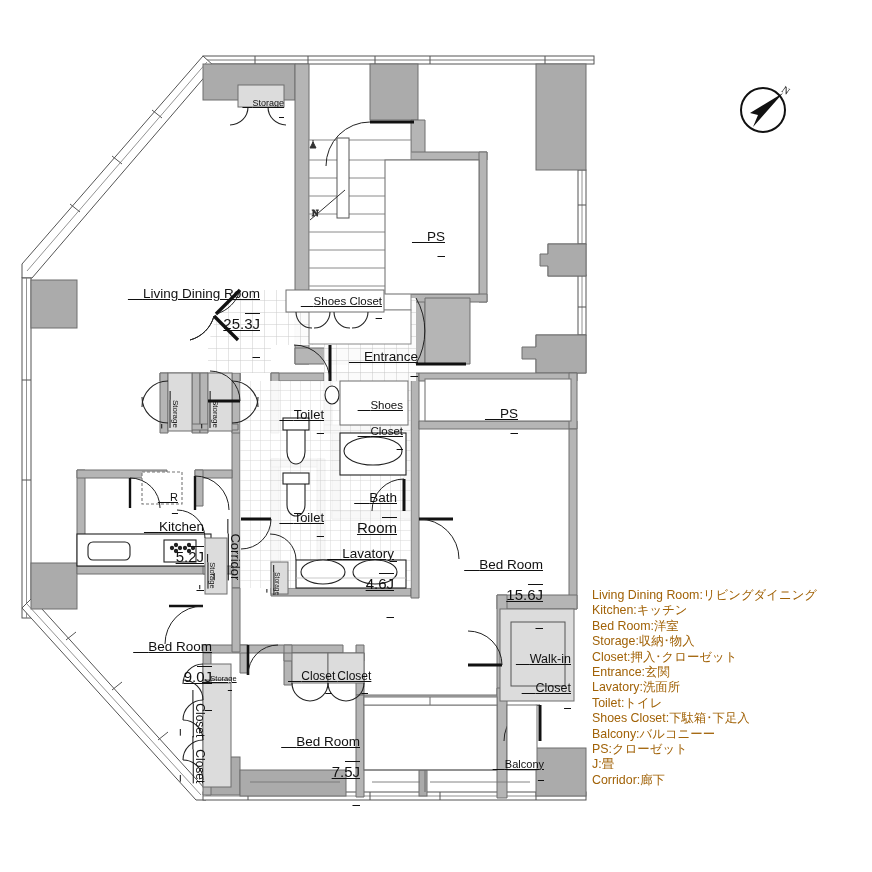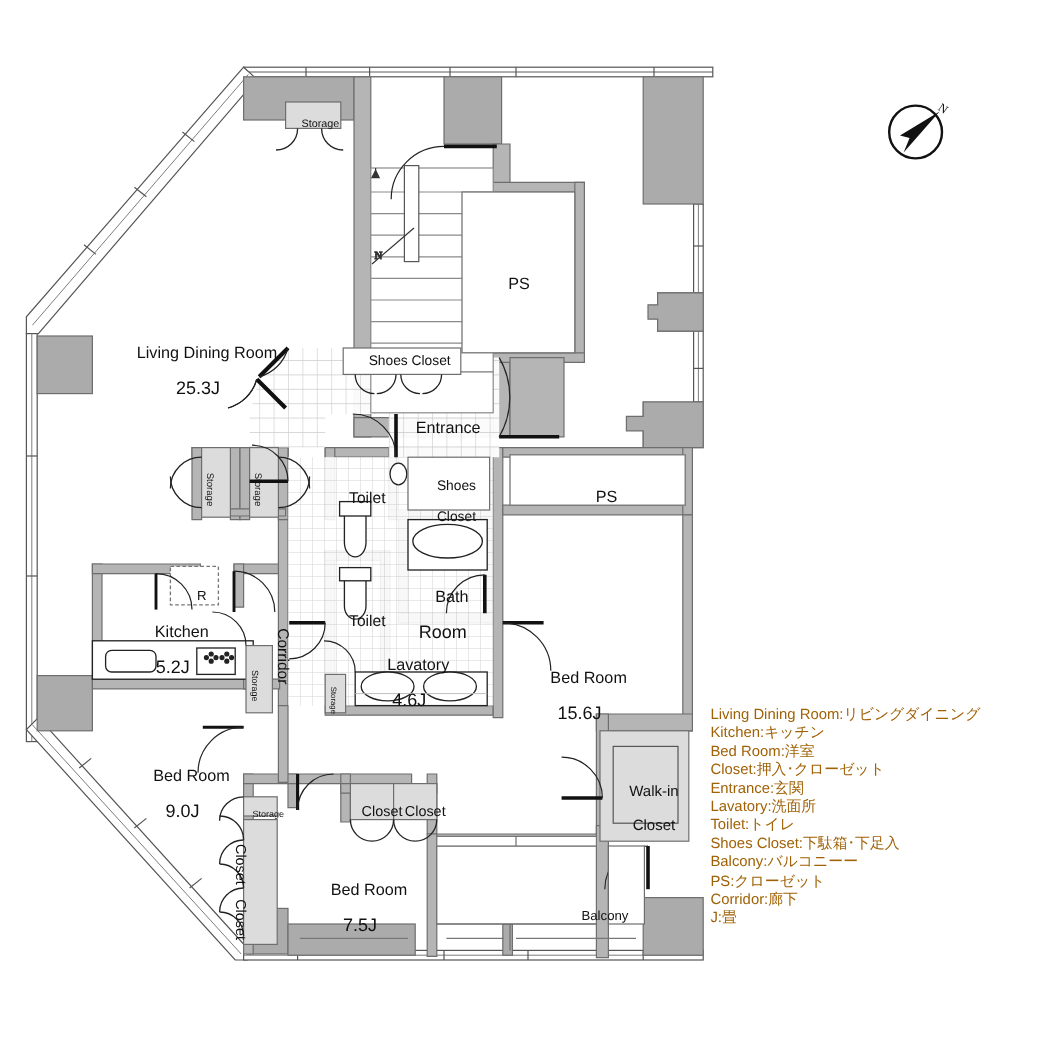--- a/index.html
+++ b/index.html
@@ -3,21 +3,21 @@
 <meta charset="utf-8">
 <style>
   html,body{margin:0;padding:0;background:#fff;}
   body{width:872px;height:872px;overflow:hidden;
        font-family:"Liberation Sans","DejaVu Sans",sans-serif;color:#1a1a1a;}
   #stage{position:relative;width:872px;height:872px;background:#ffffff;}
   svg.plan{position:absolute;left:0;top:0;width:872px;height:872px;}
 
   
   .lbl{position:absolute;white-space:pre;line-height:1.05;color:#111;
-       text-align:center;pointer-events:none;}
+       text-align:right;pointer-events:none;text-decoration:underline;}
   .lbl.room{font-size:13.5px;}
   .lbl.room .sz{display:block;font-size:15px;}
   .lbl.small{font-size:11px;}
   .lbl.tiny{font-size:8.5px;}
   .lbl.vert{writing-mode:vertical-rl;text-orientation:mixed;}
   .lbl.vert.small{font-size:11.5px;}
   .lbl.vert.tiny{font-size:8px;}
 
   
   #legend{position:absolute;left:592px;top:588px;width:280px;
@@ -535,24 +535,25 @@
     <span>Closet</span>
   </div>
   <div class="lbl small" style="left:324px;top:657px;width:44px;font-size:12px;">
     <span>Closet</span>
   </div>
 
   <div id="legend">
     <div>Living Dining Room:リビングダイニング</div>
     <div>Kitchen:キッチン</div>
     <div>Bed Room:洋室</div>
+    <div>Storage:収納･物入</div>
     <div>Closet:押入･クローゼット</div>
     <div>Entrance:玄関</div>
     <div>Lavatory:洗面所</div>
     <div>Toilet:トイレ</div>
     <div>Shoes Closet:下駄箱･下足入</div>
     <div>Balcony:バルコニーー</div>
     <div>PS:クローゼット</div>
+    <div>J:畳</div>
     <div>Corridor:廊下</div>
-    <div>J:畳</div>
   </div>
 
 </div>
 
 </body></html>

